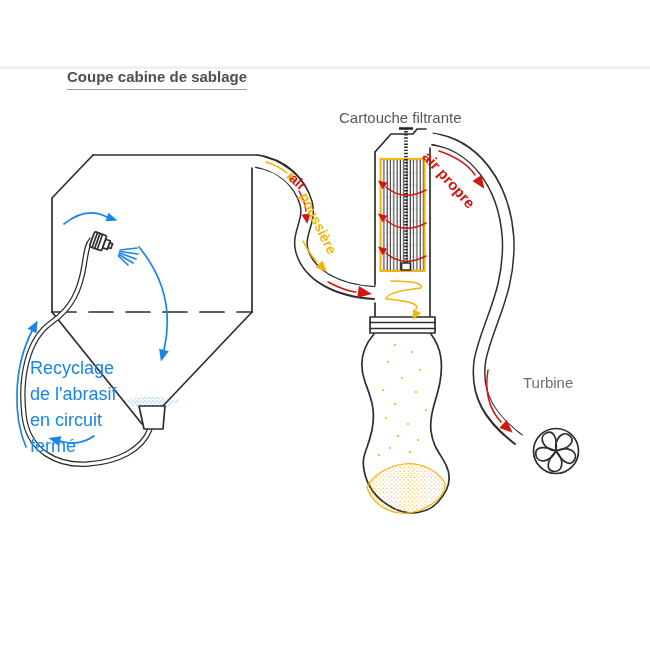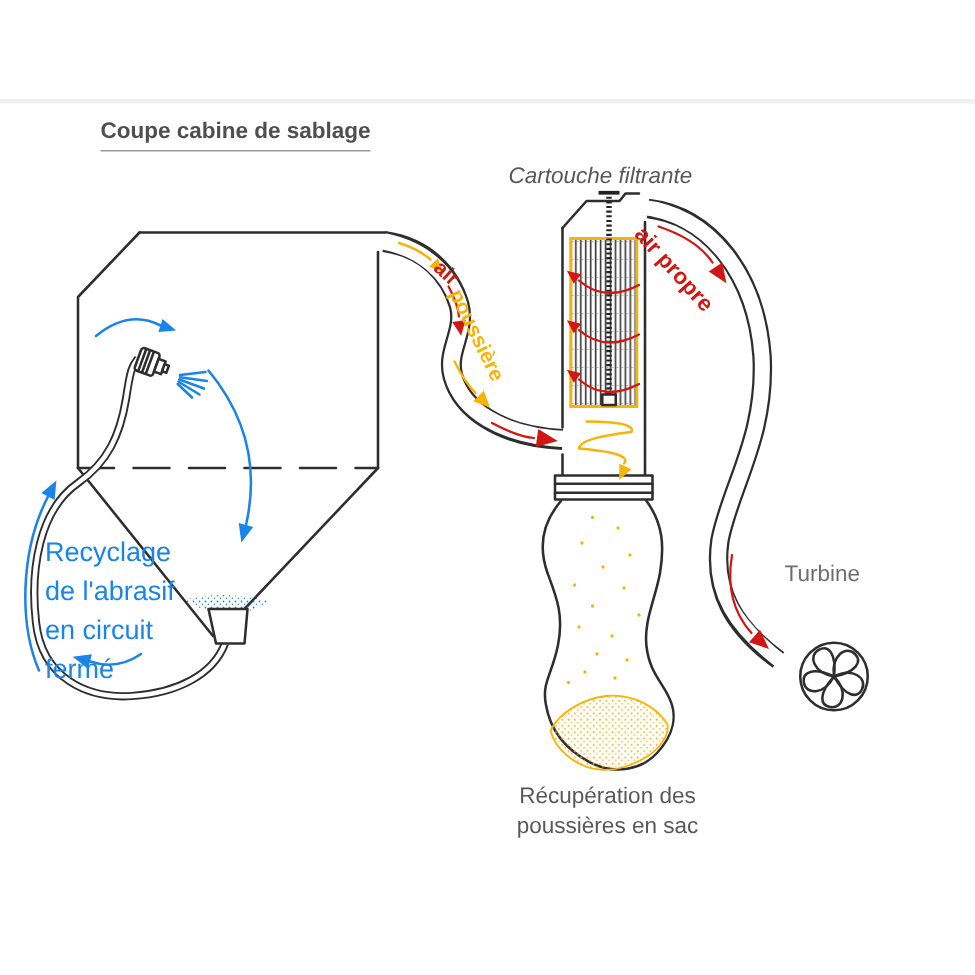--- a/index.html
+++ b/index.html
@@ -196,28 +196,27 @@
       <g class="ln" stroke-width="1.5">
         <path d="M0,0 C-2,-14 8,-21 14,-15 C19,-10 15,-3 0,0 Z" fill="none"></path>
         <path transform="rotate(72)" d="M0,0 C-2,-14 8,-21 14,-15 C19,-10 15,-3 0,0 Z" fill="none"></path>
         <path transform="rotate(144)" d="M0,0 C-2,-14 8,-21 14,-15 C19,-10 15,-3 0,0 Z" fill="none"></path>
         <path transform="rotate(216)" d="M0,0 C-2,-14 8,-21 14,-15 C19,-10 15,-3 0,0 Z" fill="none"></path>
         <path transform="rotate(288)" d="M0,0 C-2,-14 8,-21 14,-15 C19,-10 15,-3 0,0 Z" fill="none"></path>
       </g>
     </g>
   </svg>
 
-  <div class="lbl title" style="left:67px;top:79px;text-align:right;">Coupe cabine de sablage</div>
-
-
-  <div class="lbl sub" style="left:339px;top:109px;font-style:italic;">Cartouche filtrante</div>
+  <div class="lbl title" style="left:67px;top:68px;text-align:right;">Coupe cabine de sablage</div>
+
+
+  <div class="lbl sub" style="left:339px;top:109px;">Cartouche filtrante</div>
 
   <div class="lbl turb" style="left:523px;top:374px;">Turbine</div>
 
-  <div class="lbl recov" style="left:320px;top:521px;">Récupération des poussières en sac</div>
 
   <div class="lbl recy" style="left:30px;top:355px;">Recyclage de l'abrasif en circuit fermé</div>
 
   <div class="lbl red-t rot" style="left:297px;top:170px;transform:rotate(42deg);">air</div>
 
   <div class="lbl yel-t rot" style="left:311px;top:190px;transform:rotate(64deg);">poussière</div>
 
   <div class="lbl red-t rot" style="left:432px;top:148px;transform:rotate(48deg);font-size:15px;">air propre</div>
 </div>
 

